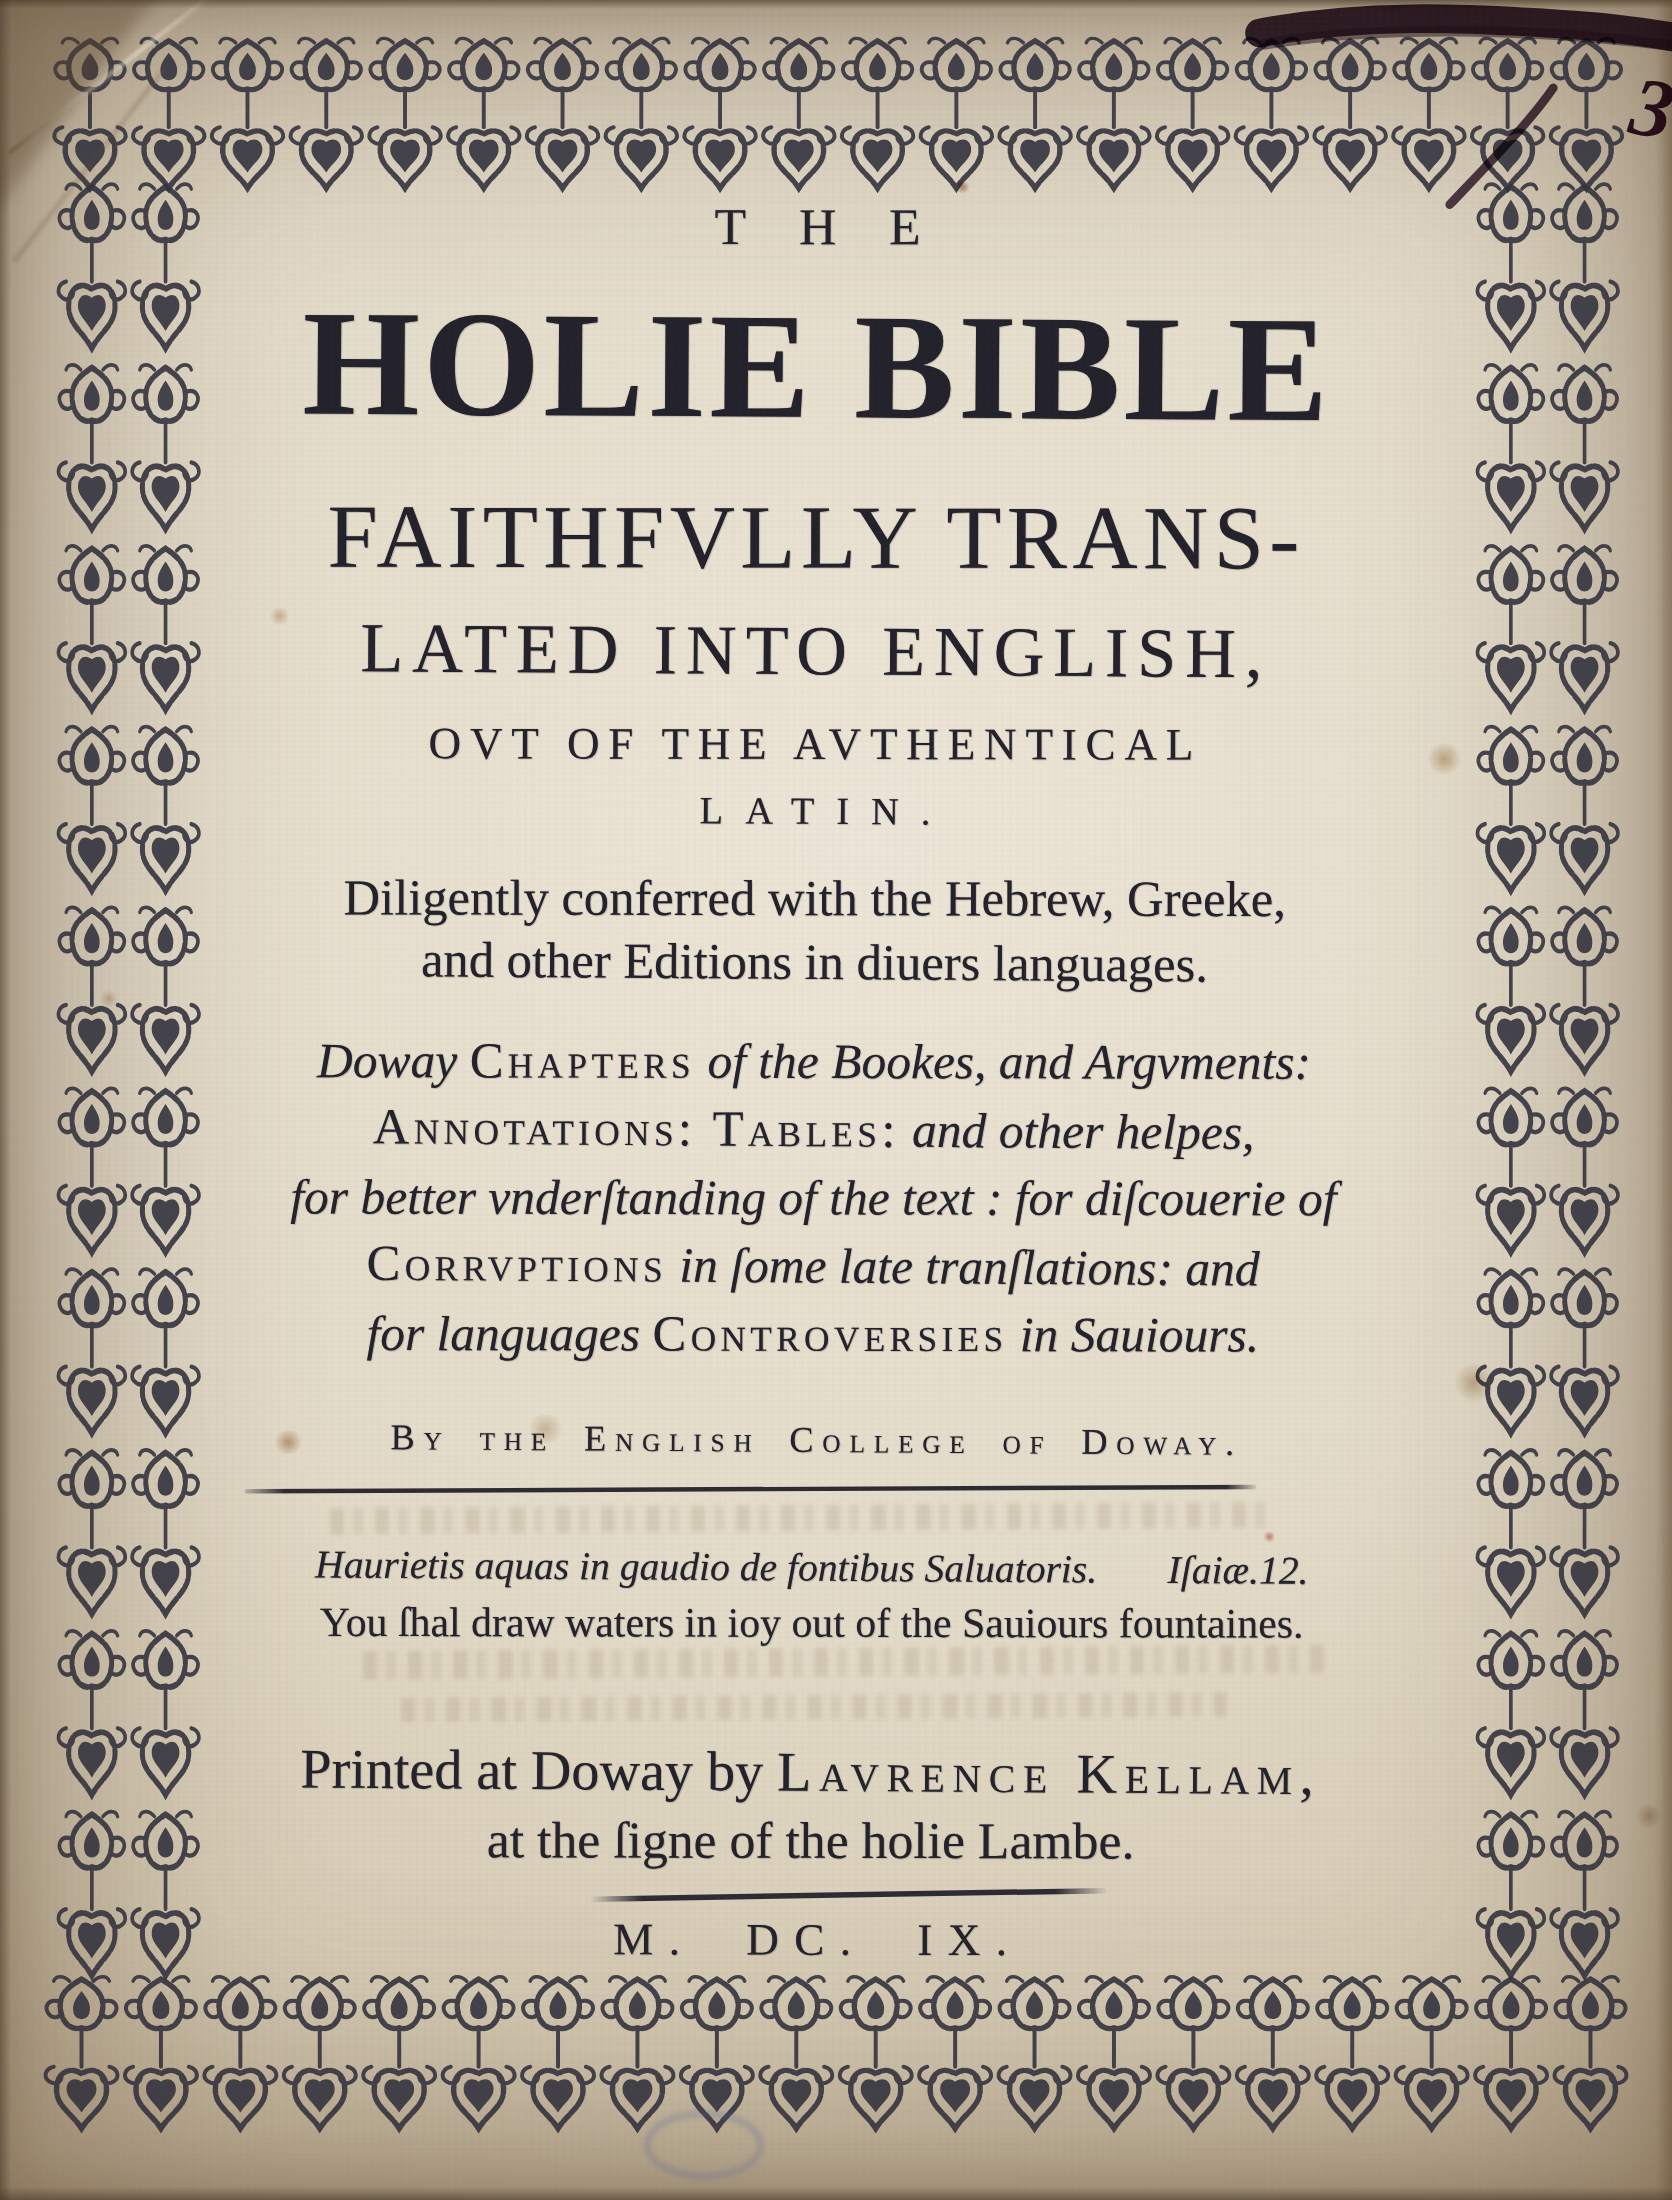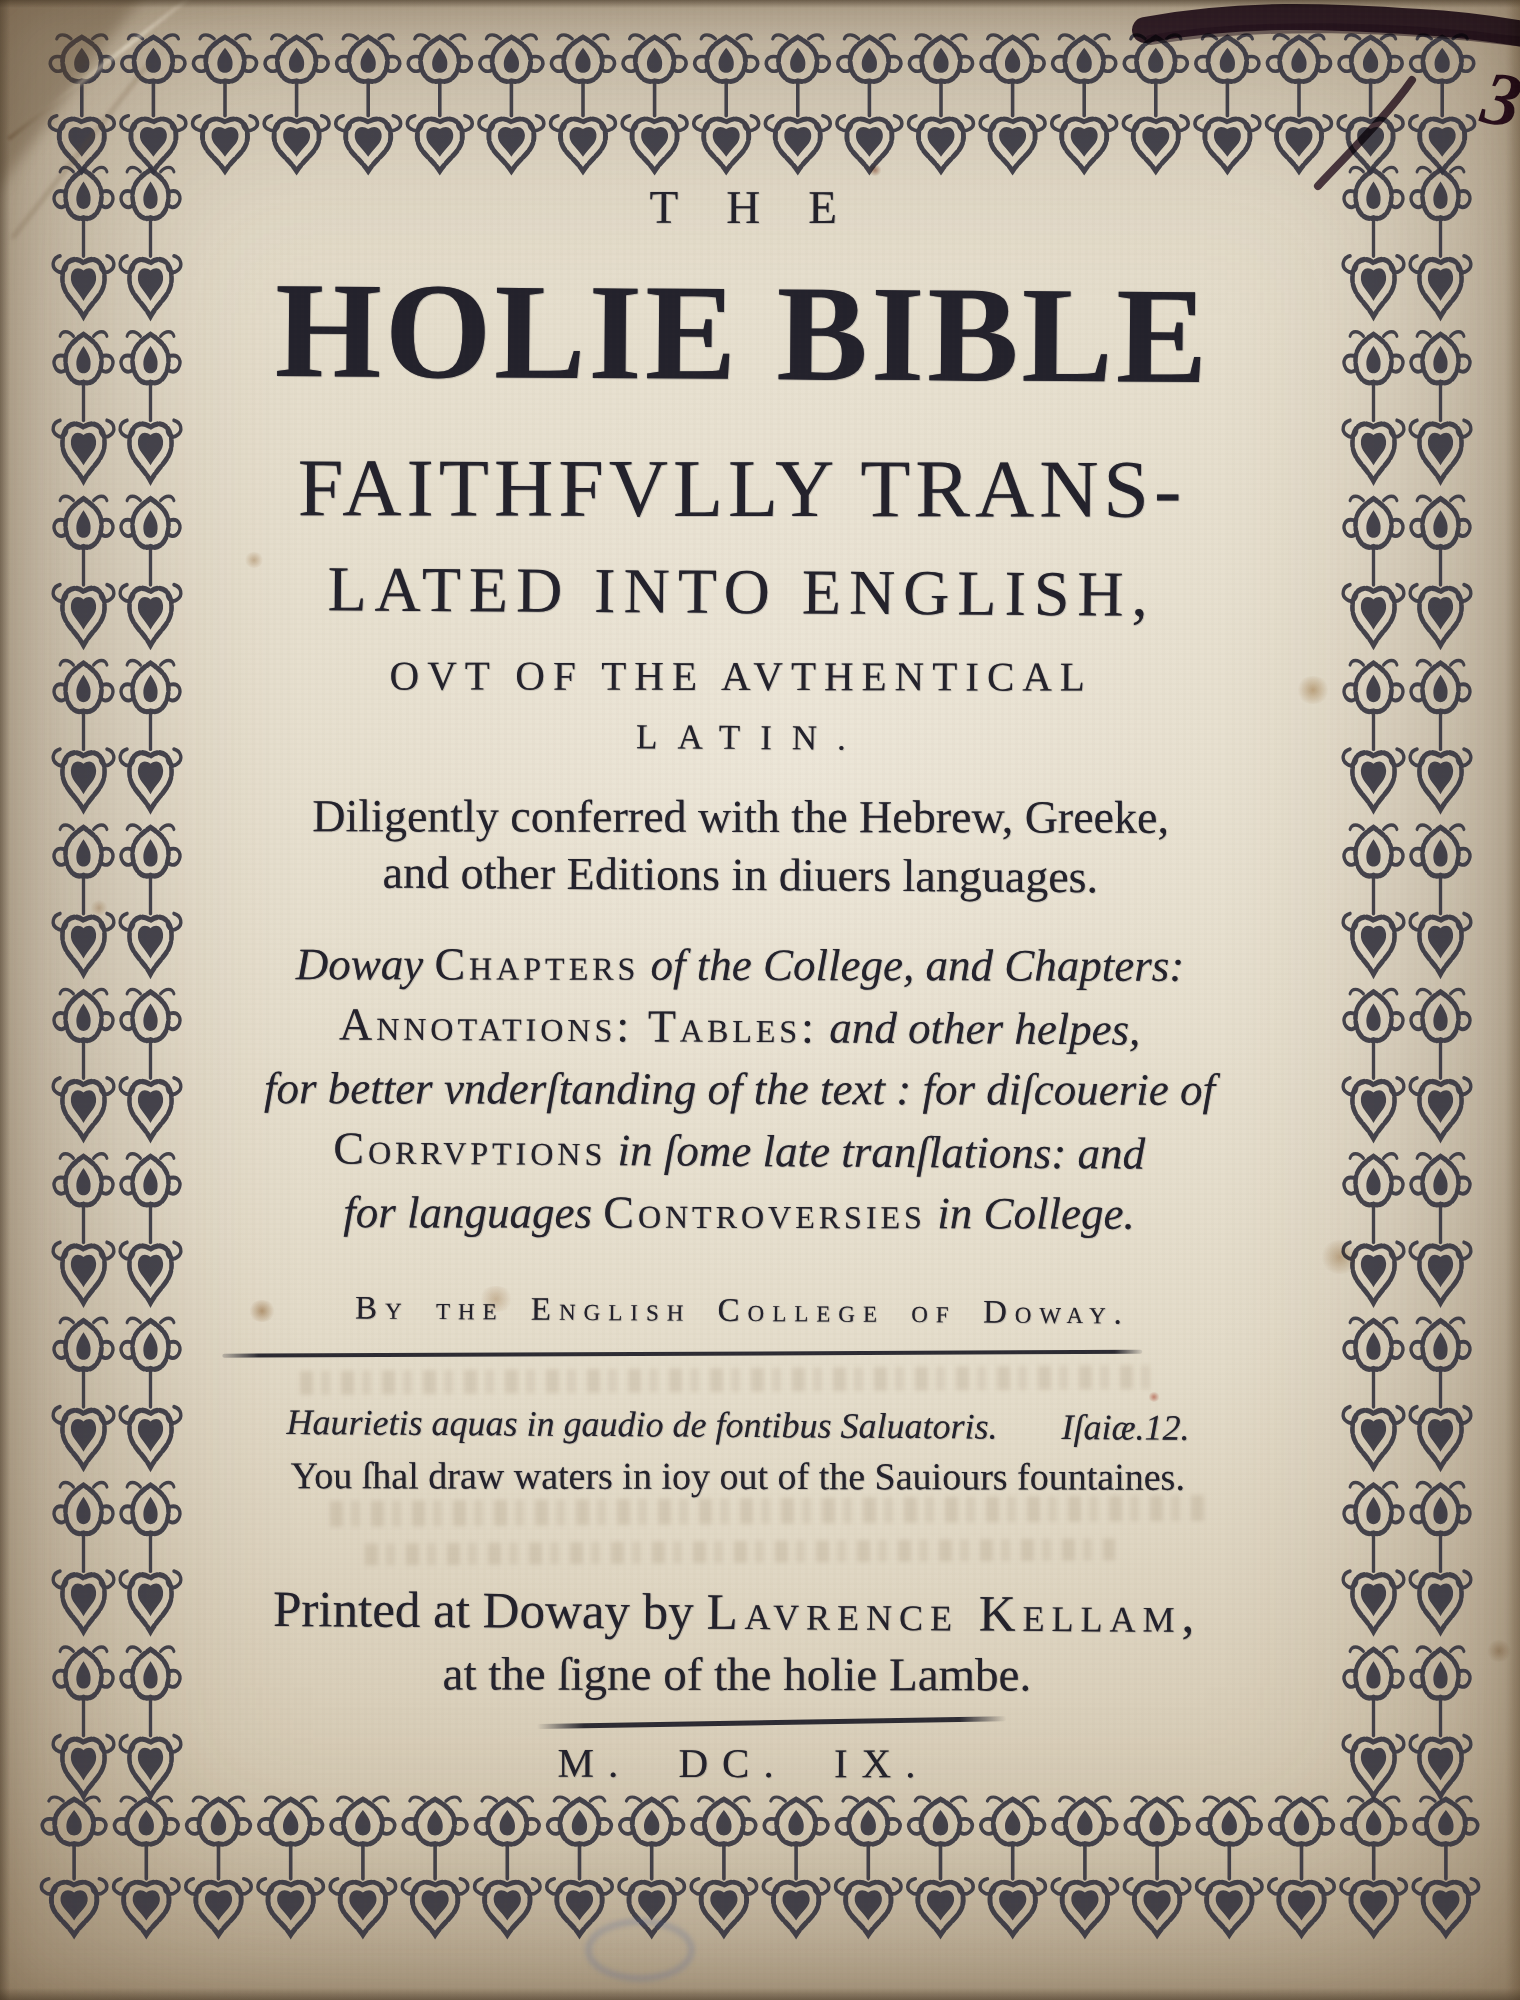--- a/index.html
+++ b/index.html
@@ -166,25 +166,25 @@
   <div class="text-block">
     <div class="line kicker">THE</div>
     <div class="line t-main">HOLIE BIBLE</div>
     <div class="line t-sub1">FAITHFVLLY TRANS-</div>
     <div class="line t-sub2">LATED INTO ENGLISH,</div>
     <div class="line t-sub3">OVT OF THE AVTHENTICAL</div>
     <div class="line t-sub4">LATIN.</div>
     <div class="line conf1">Diligently conferred with the Hebrew, Greeke,</div>
     <div class="line conf2">and other Editions in diuers languages.</div>
 
-    <div class="line cont c-first it"><span>Doway </span><span class="sc">Chapters</span><span> of the College, and Chapters:</span></div>
+    <div class="line cont c-first it"><span>Doway </span><span class="sc">Chapters</span><span> of the Bookes, and Argvments:</span></div>
     <div class="line cont it"><span class="sc">Annotations: Tables:</span><span> and other helpes,</span></div>
     <div class="line cont it">for better vnderſtanding of the text : for diſcouerie of</div>
     <div class="line cont it"><span class="sc">Corrvptions</span><span> in ſome late tranſlations: and</span></div>
-    <div class="line cont it"><span>for languages </span><span class="sc">Controversies</span><span> in College.</span></div>
+    <div class="line cont it"><span>for languages </span><span class="sc">Controversies</span><span> in Sauiours.</span></div>
 
     <div class="line byline">By the English College of Doway.</div>
     <div class="rule"></div>
 
     <div class="line motto1 it"><span>Haurietis aquas in gaudio de fontibus Saluatoris.</span><span class="ref">Iſaiæ.12.</span></div>
     <div class="line motto2">You ſhal draw waters in ioy out of the Sauiours fountaines.</div>
 
     <div class="line imp1"><span>Printed at Doway by </span><span class="sc">Lavrence Kellam,</span></div>
     <div class="line imp2">at the ſigne of the holie Lambe.</div>
     <div class="srule"></div>

